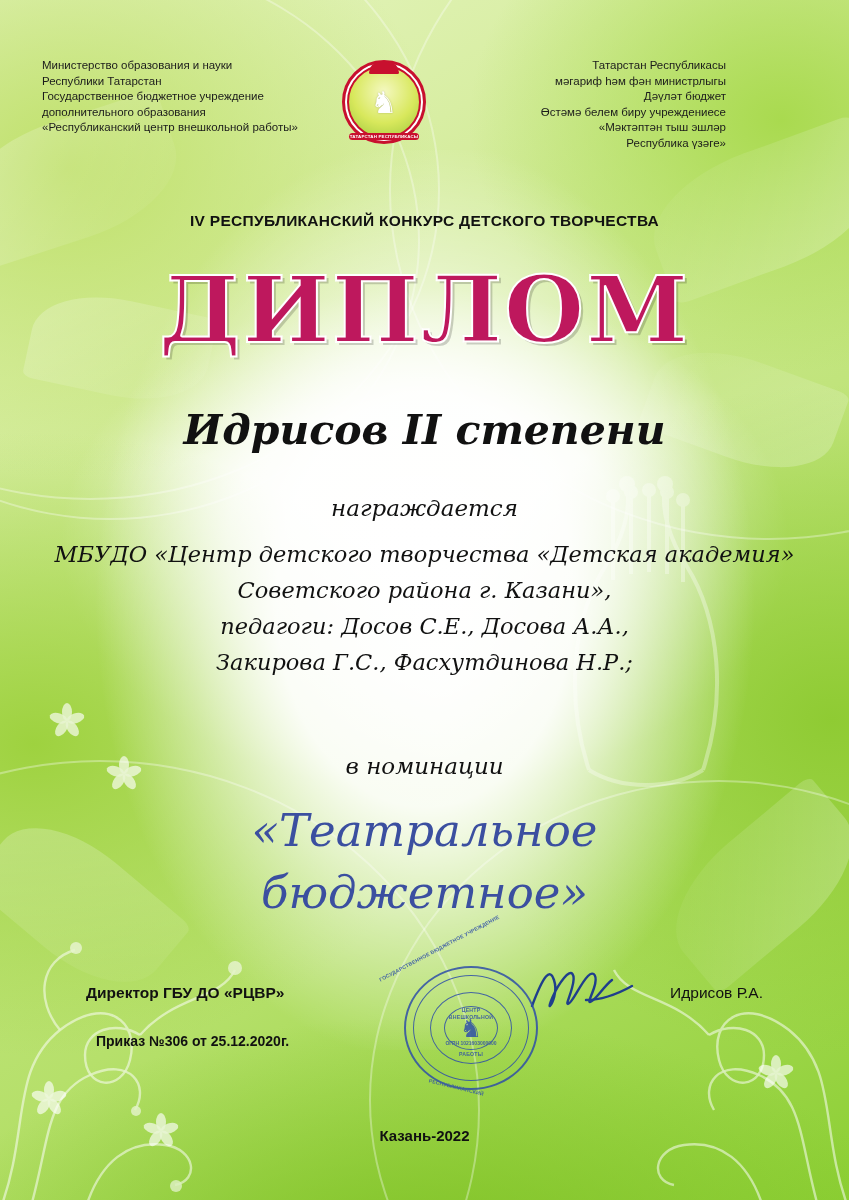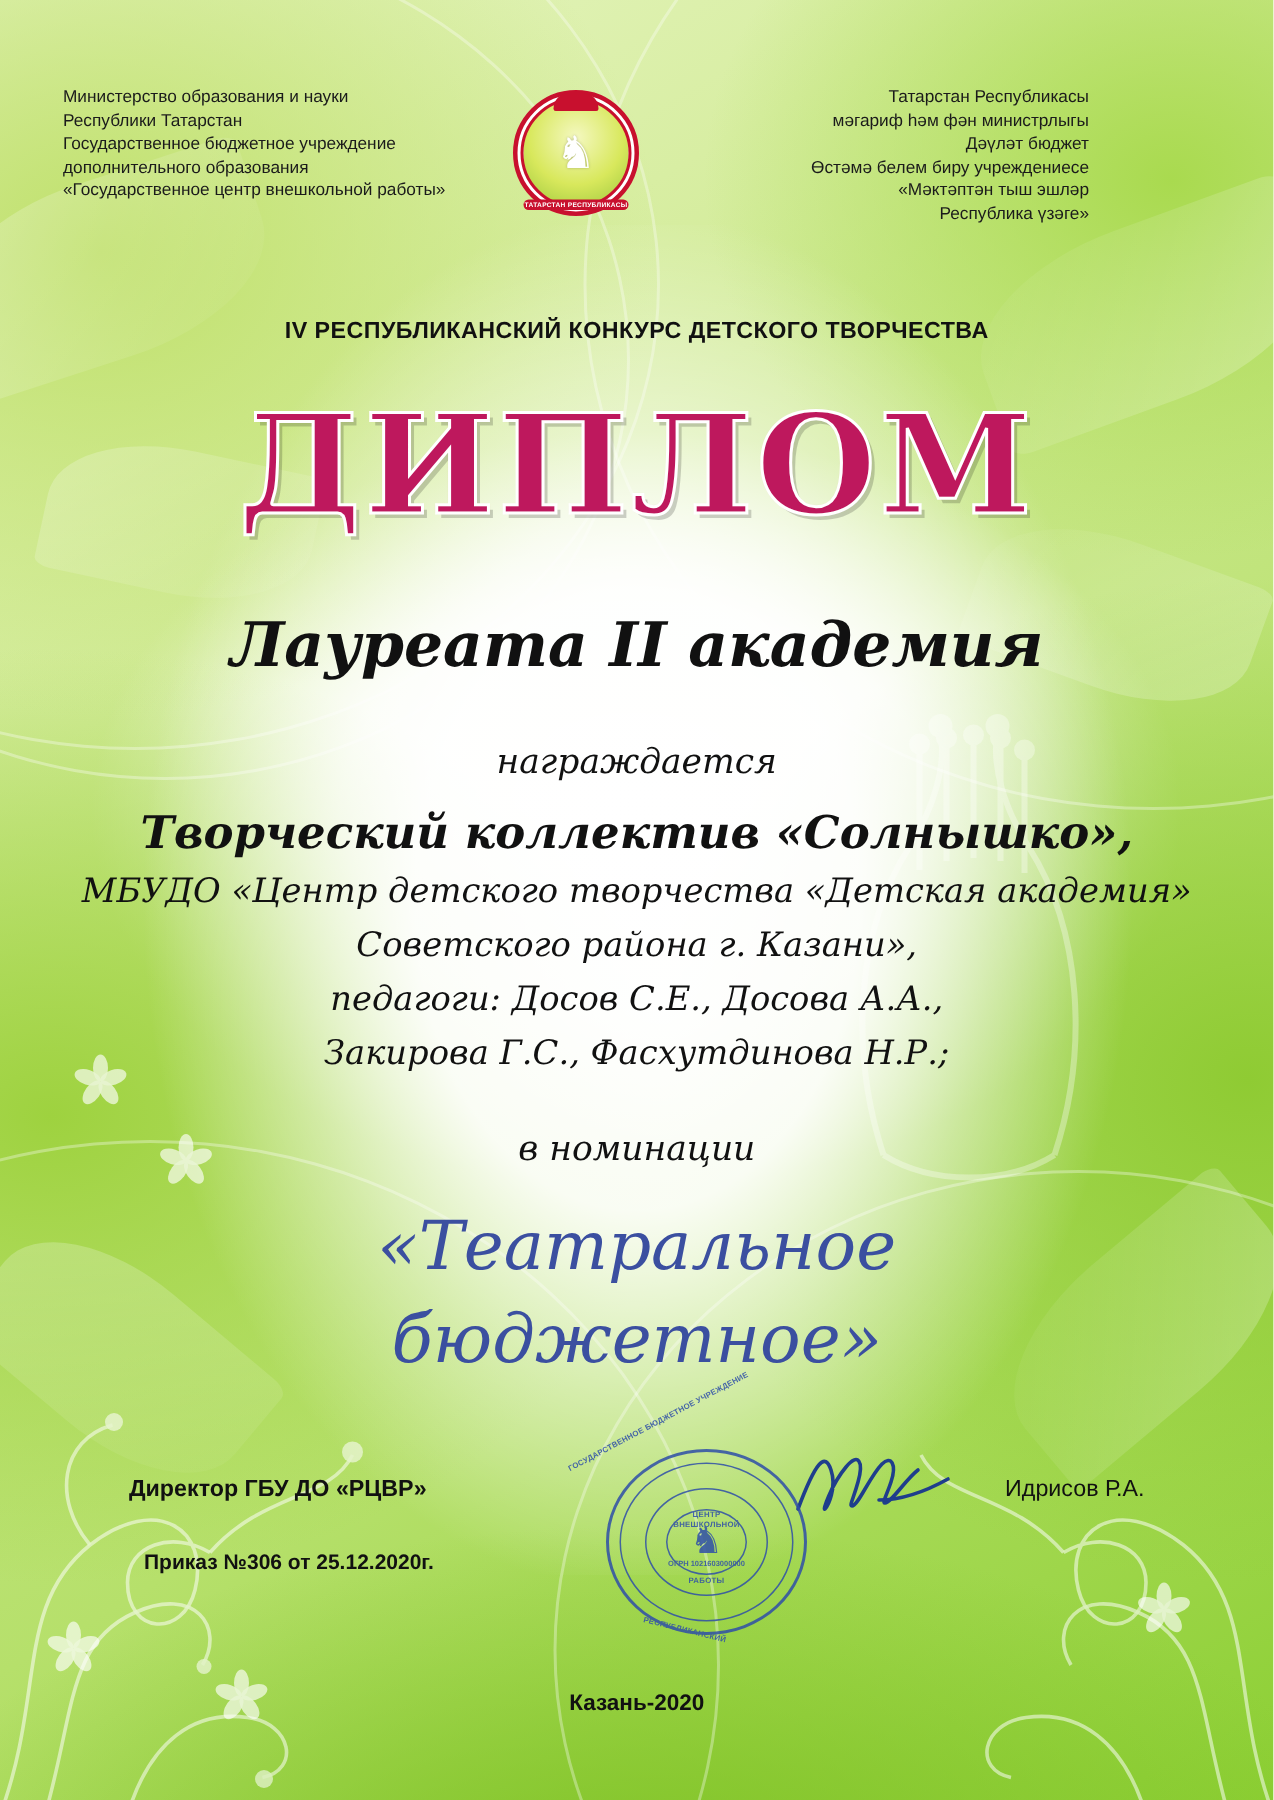--- a/index.html
+++ b/index.html
@@ -422,21 +422,21 @@
       <circle cx="104" cy="14" r="8"></circle>
   </g>
 </svg>
 
 <div class="header">
   <div class="ministry left">
     <div>Министерство образования и науки</div>
     <div>Республики Татарстан</div>
     <div>Государственное бюджетное учреждение</div>
     <div>дополнительного образования</div>
-    <div>«Государственное центр внешкольной работы»</div>
+    <div>«Республиканский центр внешкольной работы»</div>
   </div>
 
   <div class="coat">
     <div class="coat-outer"></div>
     <div class="coat-ring"></div>
     <div class="coat-cap"></div>
     <div class="coat-leopard">♞</div>
     <div class="coat-band">ТАТАРСТАН РЕСПУБЛИКАСЫ</div>
   </div>
 
@@ -451,41 +451,40 @@
 </div>
 
 <div class="contest">
   <div>IV РЕСПУБЛИКАНСКИЙ КОНКУРС ДЕТСКОГО ТВОРЧЕСТВА</div>
 </div>
 
 <div class="diplom-wrap">
   <div class="diplom">ДИПЛОМ</div>
 </div>
 
-<div class="laureate">Лауреата II академия</div>
+<div class="laureate">Идрисов II степени</div>
 <div class="awarded">награждается</div>
 
 <div class="recipient">
-  <div class="r-main">Творческий коллектив «Солнышко»,</div>
   <div class="r-line">МБУДО «Центр детского творчества «Детская академия»</div>
   <div class="r-line">Советского района г. Казани»,</div>
   <div class="r-line">педагоги: Досов С.Е., Досова А.А.,</div>
   <div class="r-line">Закирова Г.С., Фасхутдинова Н.Р.;</div>
 </div>
 
 <div class="nomination-label">в номинации</div>
 <div class="nomination-value">
   <div>«Театральное</div>
   <div>бюджетное»</div>
 </div>
 
 <div class="director">Директор ГБУ ДО «РЦВР»</div>
 <div class="director-name">Идрисов Р.А.</div>
 <div class="order">Приказ №306 от 25.12.2020г.</div>
-<div class="city-year">Казань-2020</div>
+<div class="city-year">Казань-2022</div>
 
 <svg class="signature" viewBox="0 0 110 60">
   <g fill="none" stroke="#1f3e8c" stroke-width="2.4" stroke-linecap="round">
     <path d="M4,46 C16,14 22,8 26,20 C30,32 24,44 22,46 C20,48 26,30 36,18 C44,8 48,14 44,28 C41,39 38,44 40,44 C44,44 52,24 60,16 C66,10 70,16 66,28 C63,37 60,42 62,42 C66,42 76,26 84,20"></path>
     <path d="M58,40 C72,40 86,36 104,26"></path>
   </g>
 </svg>
 
 <div class="stamp">
   <div class="stamp-ring stamp-r1"></div>

